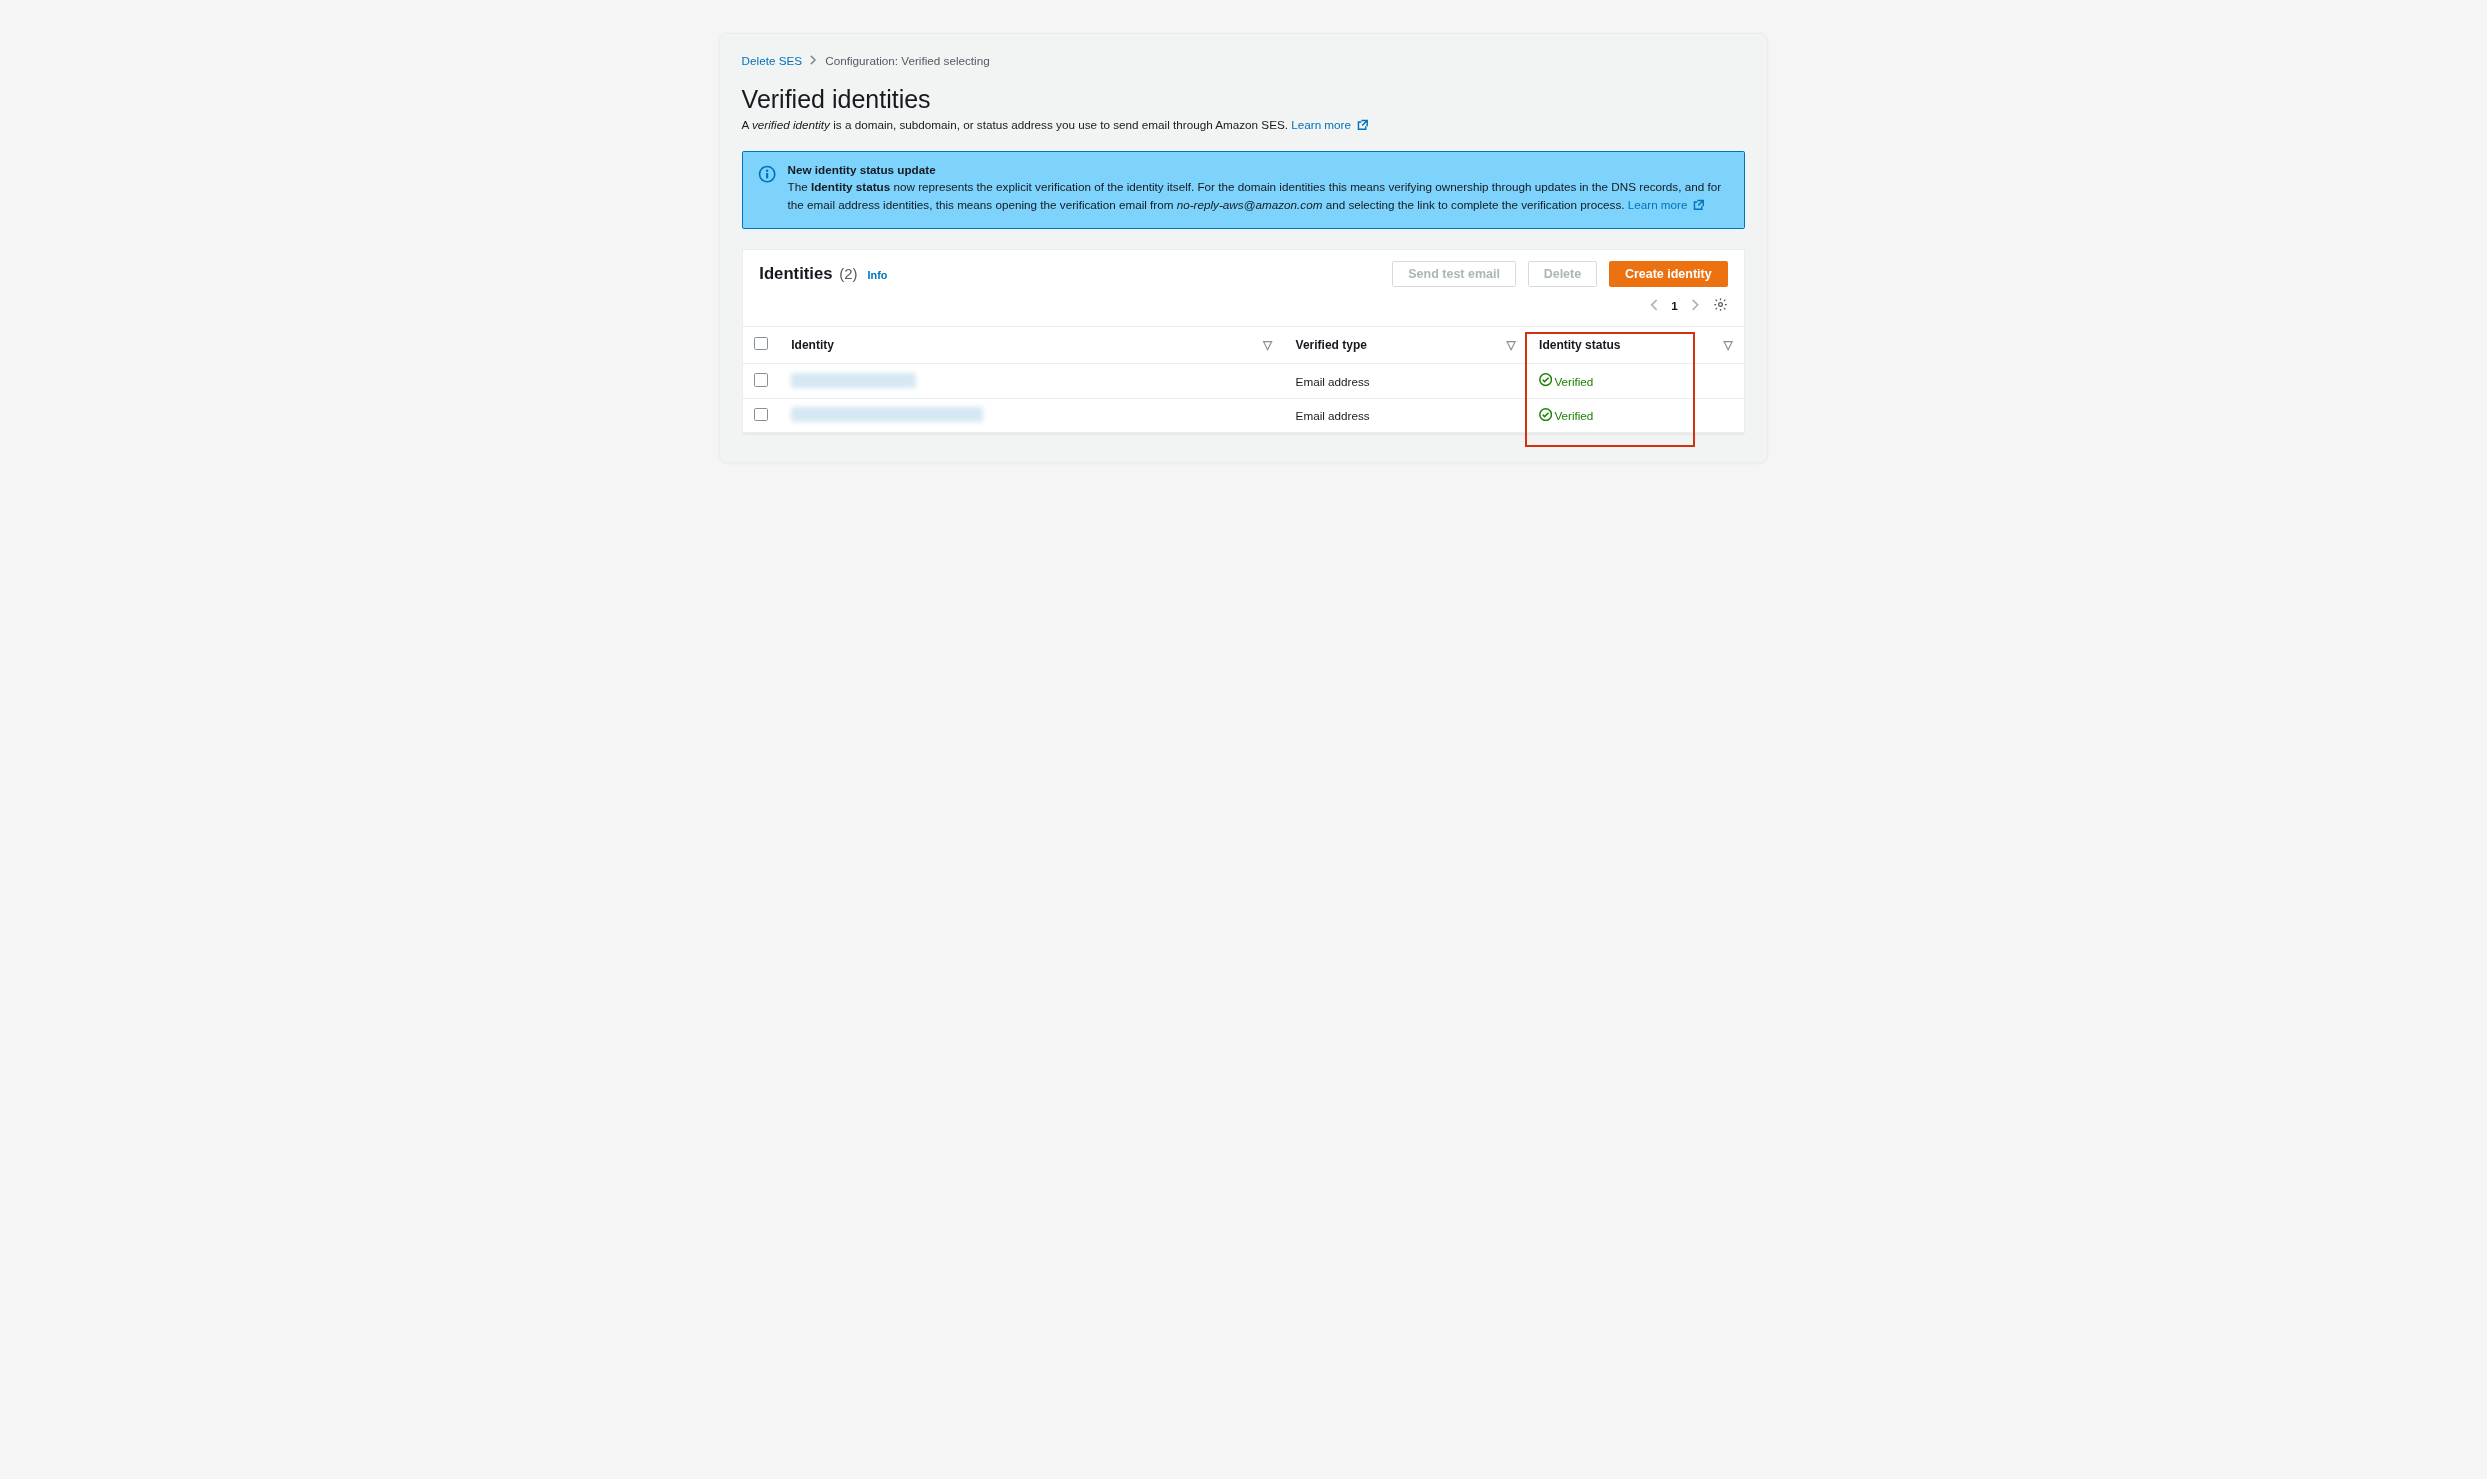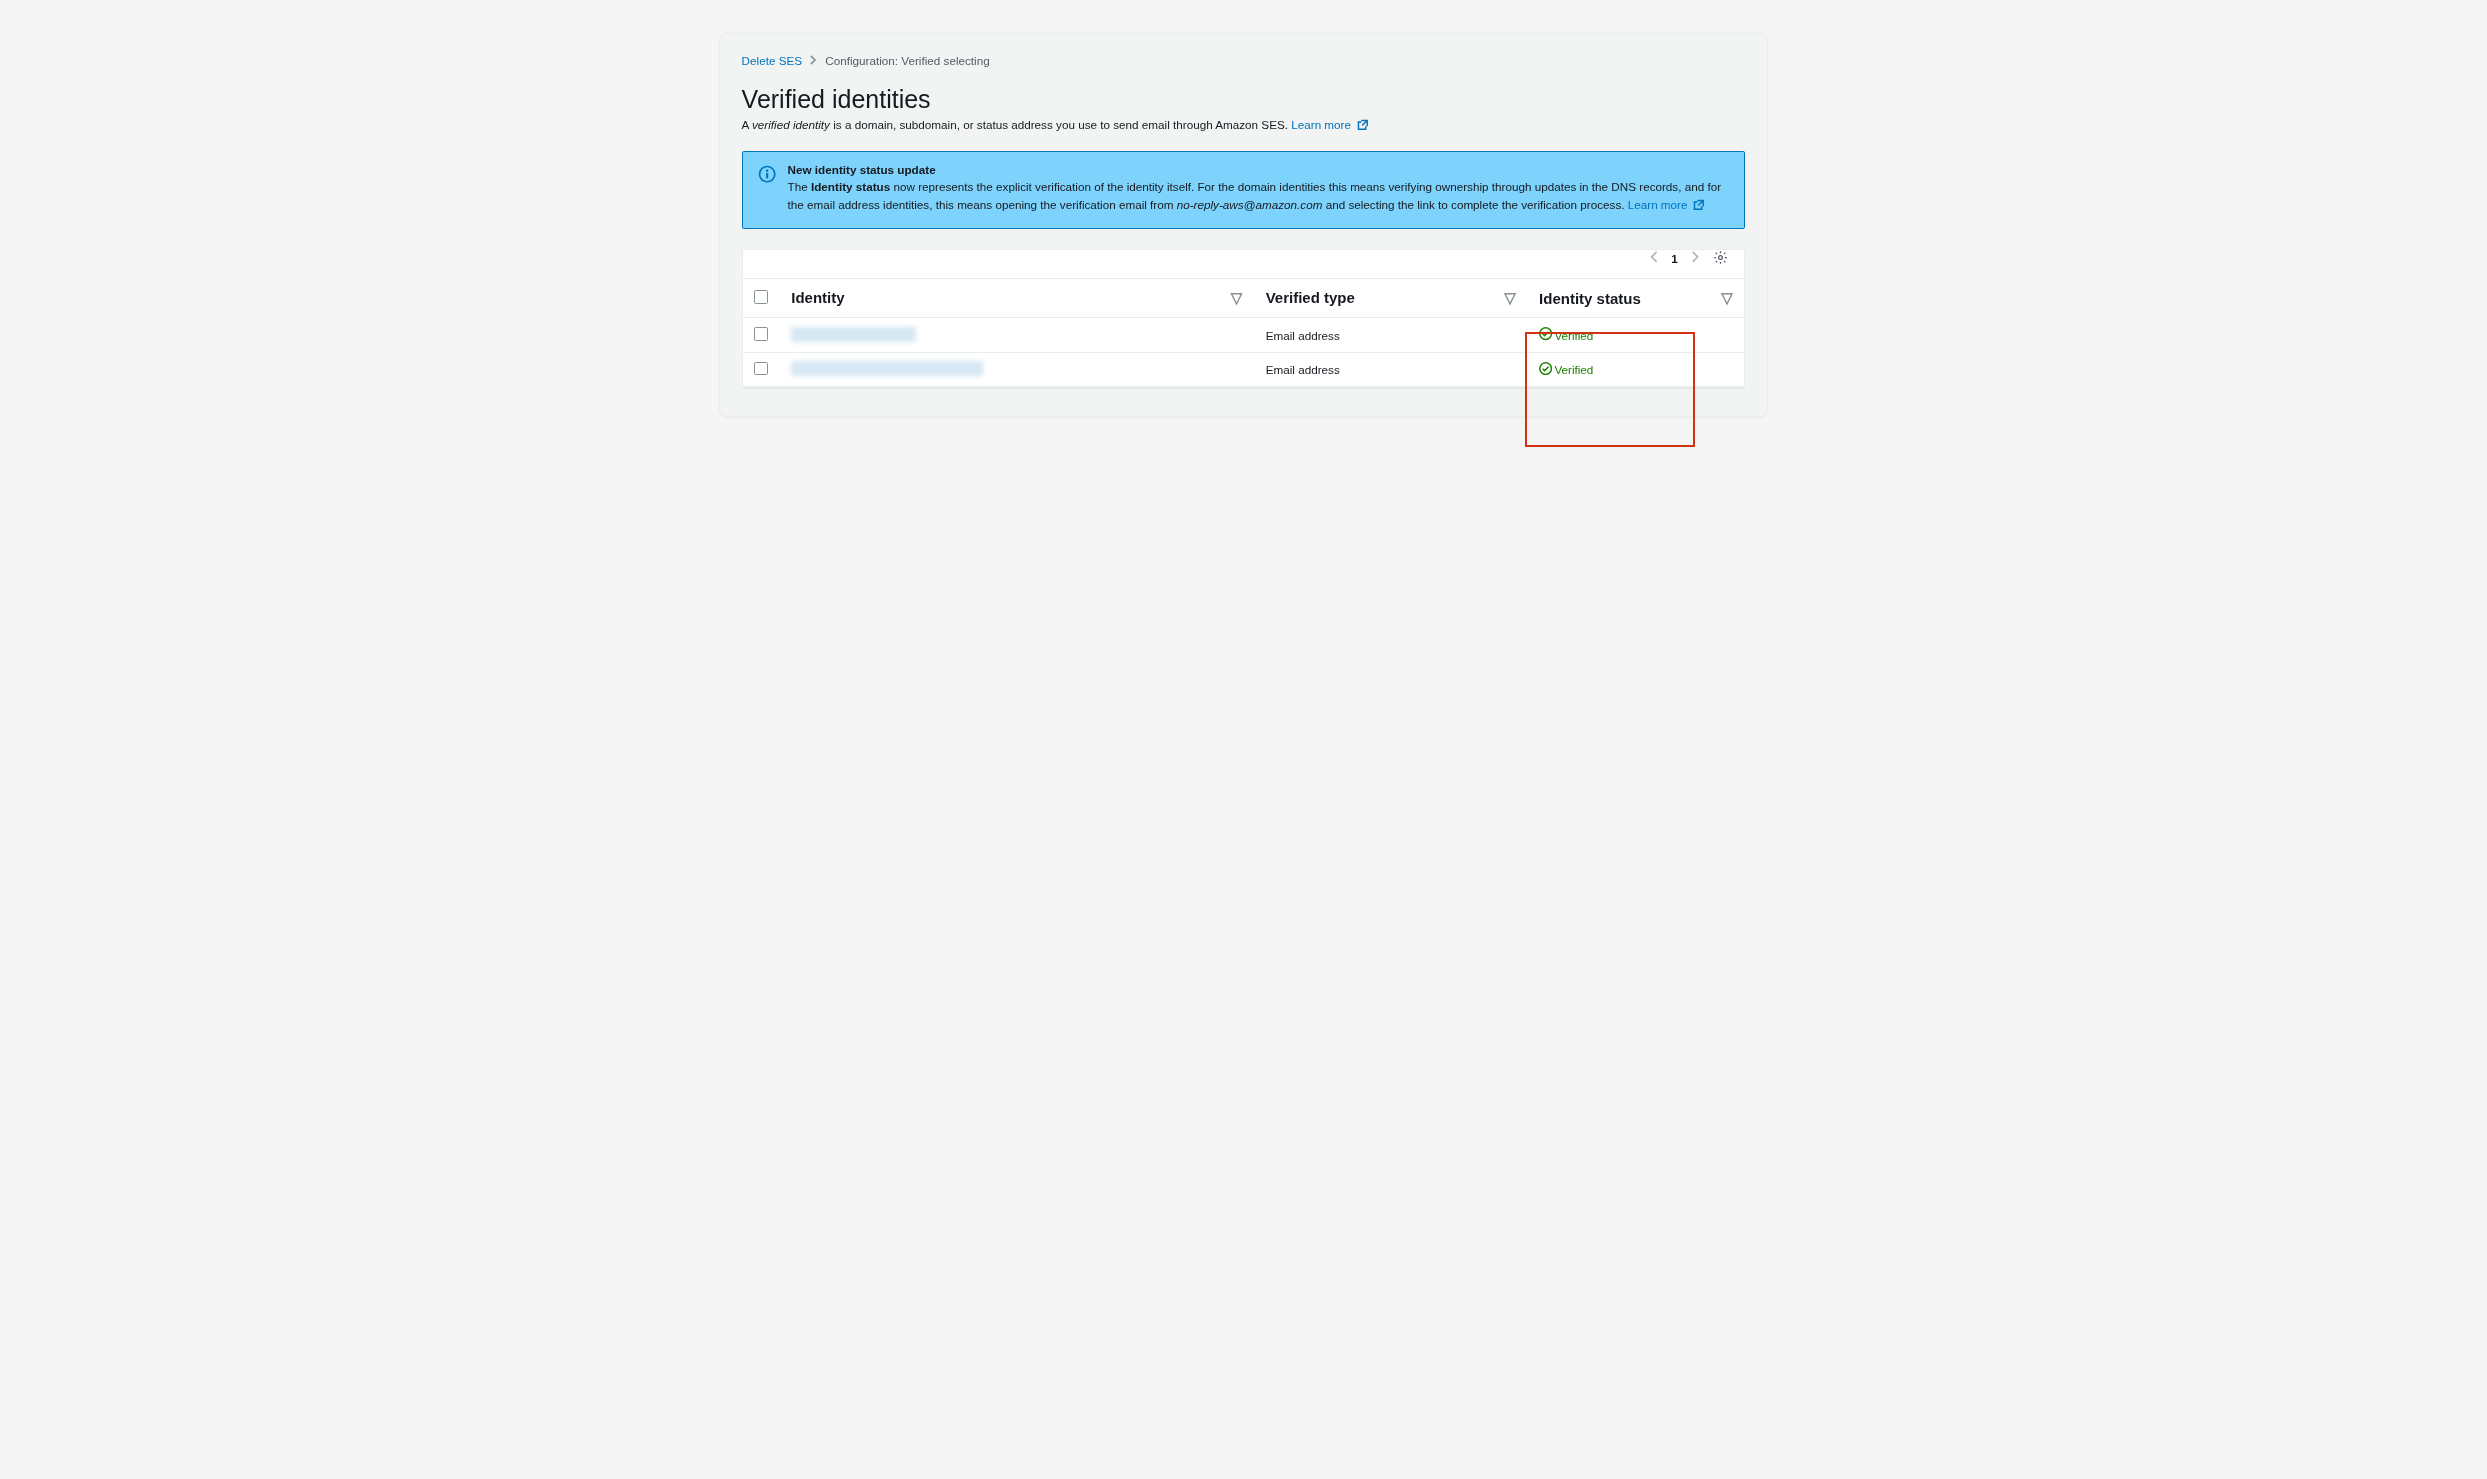--- a/index.html
+++ b/index.html
@@ -142,21 +142,21 @@
   .pager .pg-num { color: #16191f; font-weight: 600; }
   .pager .nav-arrow { color: #aab7b8; cursor: default; }
   .gear { color: #545b64; cursor: pointer; }
   table {
     width: 100%;
     border-collapse: collapse;
   }
   thead th {
     text-align: left;
     font-weight: 700;
-    font-size: 15px;
+    font-size: 12px;
     padding: 10px 11.7px;
     border-top: 0.8px solid #eaeded;
     border-bottom: 0.8px solid #eaeded;
     color: #16191f;
     background: #fff;
   }
   tbody td {
     padding: 8.3px 11.7px;
     border-bottom: 0.8px solid #eaeded;
     font-size: 11.7px;
@@ -243,20 +243,32 @@
                 <path d="M6 2h8v8M14 2L7 9" fill="none" stroke="#0073bb" stroke-width="2"></path>
                 <path d="M12 10v4H2V4h4" fill="none" stroke="#0073bb" stroke-width="2"></path>
               </svg>
           </span>
         </a>
       </div>
     </div>
   </div>
 
   <div class="card" style="position:relative;">
+    <div class="card-header">
+      <div class="left">
+        <h2>Identities</h2>
+        <span class="count">(2)</span>
+        <a href="#" class="info-link">Info</a>
+      </div>
+      <div class="actions">
+        <button class="btn" disabled="">Send test email</button>
+        <button class="btn" disabled="">Delete</button>
+        <button class="btn btn-primary">Create identity</button>
+      </div>
+    </div>
 
     <div class="toolbar-row">
       <div class="pager">
         <span class="nav-arrow">
           <svg width="8.3" height="11.7" viewBox="0 0 10 14">
               <path d="M8 1L2 7l6 6" fill="none" stroke="#aab7b8" stroke-width="2"></path>
             </svg>
         </span>
         <span class="pg-num">1</span>
         <span class="nav-arrow">

